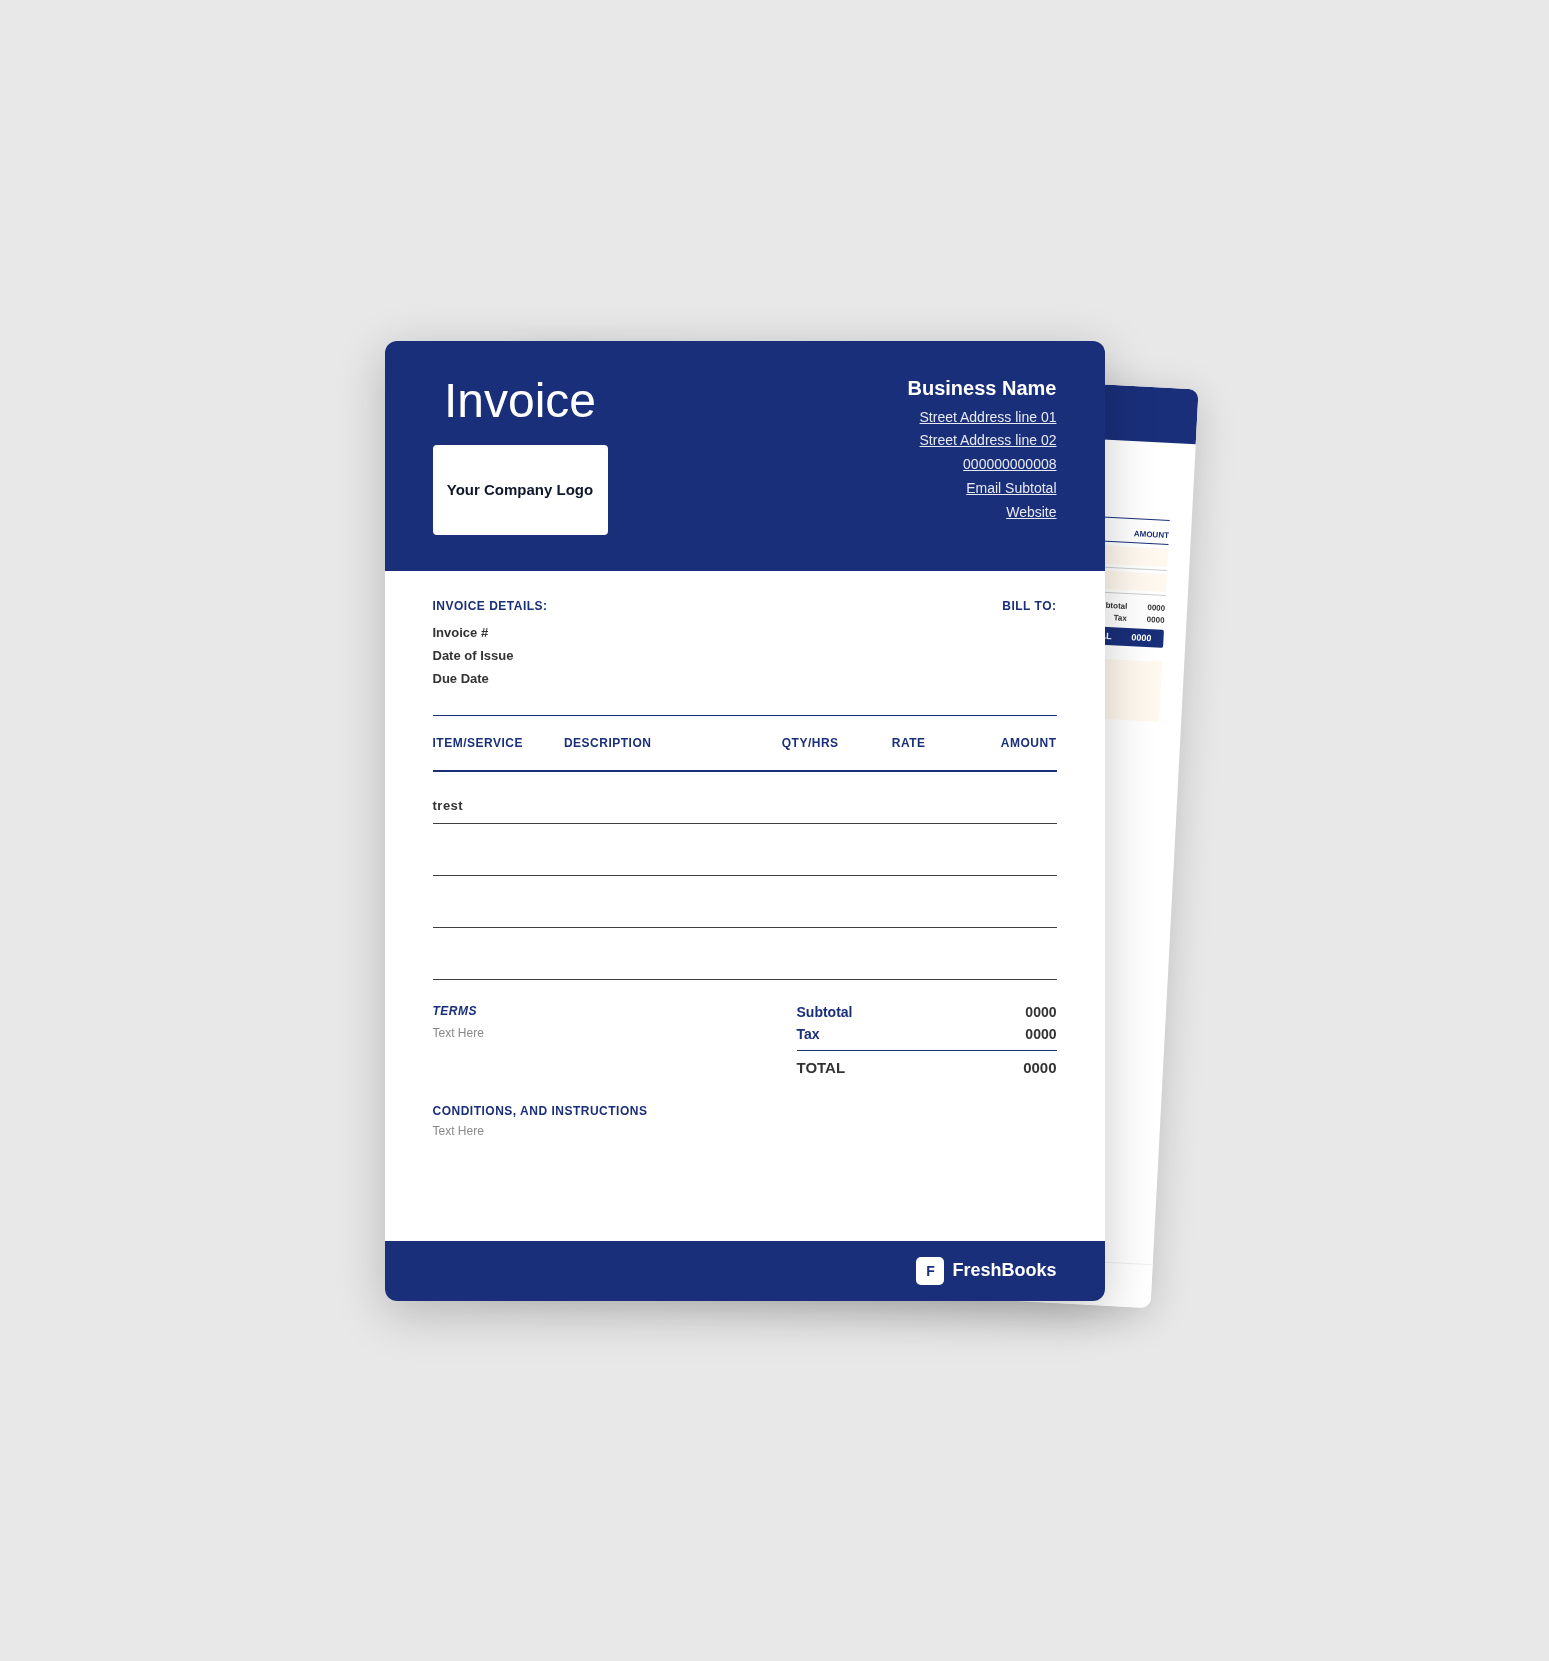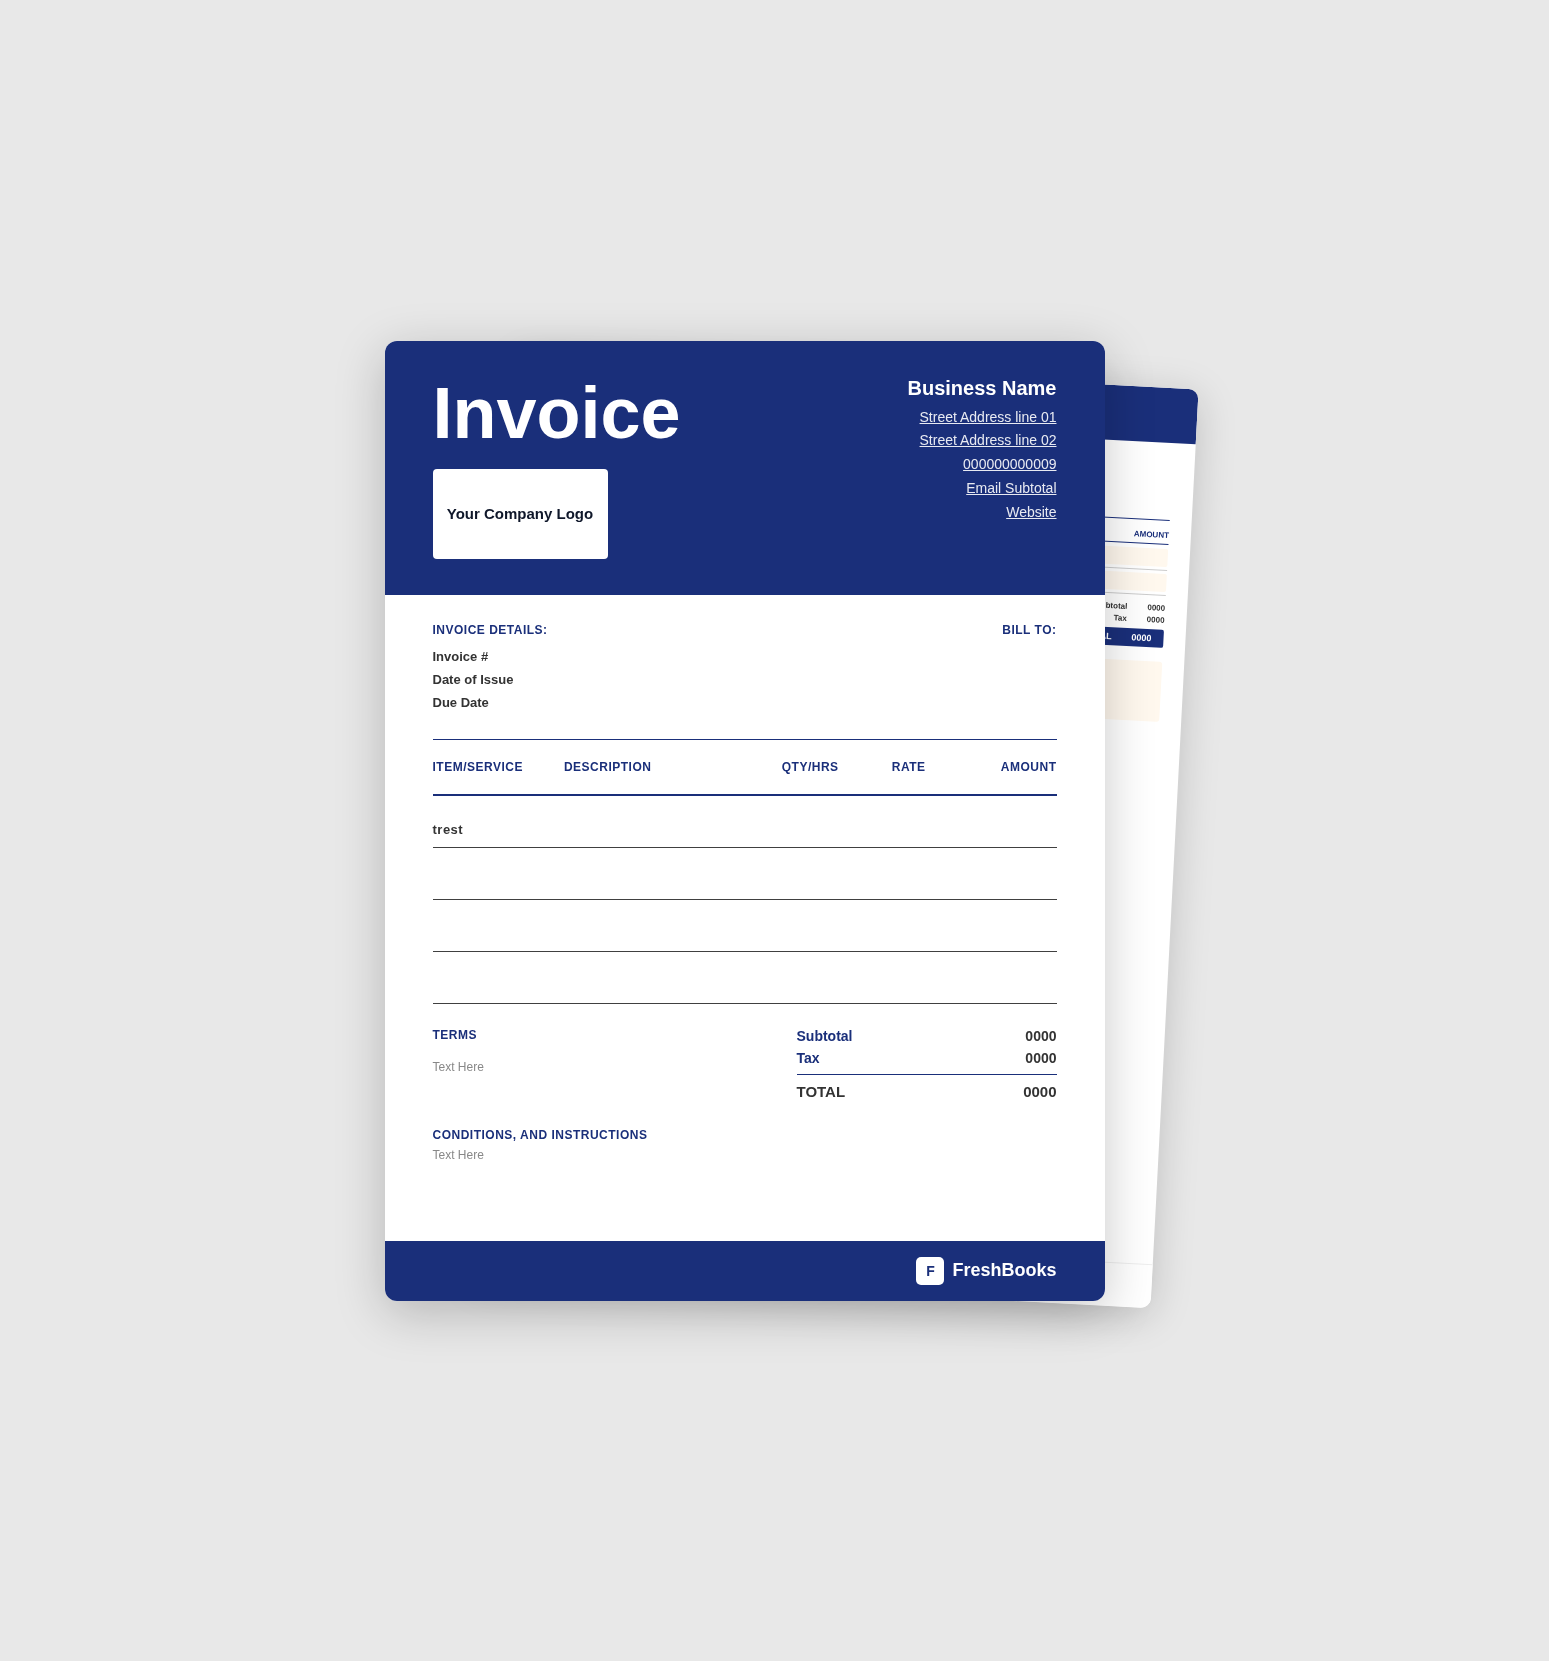--- a/index.html
+++ b/index.html
@@ -171,25 +171,26 @@
     .invoice-header {
       background: #1a2f7a;
       padding: 36px 48px 36px 48px;
       display: flex;
       justify-content: space-between;
       align-items: flex-start;
       min-height: 220px;
     }
 
     .invoice-title {
-      font-size: 72px;
-      font-weight: 700;
+      font-size: 48px;
+      font-weight: 400;
       color: #fff;
       line-height: 1;
       margin-bottom: 20px;
+      text-align: center;
     }
 
     .logo-box {
       background: #fff;
       width: 175px;
       height: 90px;
       display: flex;
       align-items: center;
       justify-content: center;
       border-radius: 4px;
@@ -297,21 +298,22 @@
       align-items: flex-start;
       margin-top: 24px;
     }
 
     .terms-section {}
     .terms-title {
       font-size: 12px;
       font-weight: 700;
       color: #1a2f7a;
       letter-spacing: 0.5px;
-      margin-bottom: 18px;
+      margin-bottom: 8px;
+      font-style: italic;
     }
 
     .terms-text {
       font-size: 12px;
       color: #888;
     }
 
     .totals-section {
       min-width: 260px;
     }
@@ -461,21 +463,21 @@
       <div>
         <div class="invoice-title">Invoice</div>
         <div class="logo-box">
           <span class="logo-text">Your Company Logo</span>
         </div>
       </div>
       <div class="business-info">
         <div class="business-name">Business Name</div>
         <div class="business-detail">Street Address line 01</div>
         <div class="business-detail">Street Address line 02</div>
-        <div class="business-detail">000000000009</div>
+        <div class="business-detail">000000000008</div>
         <div class="business-detail">Email Subtotal</div>
         <div class="business-detail">Website</div>
       </div>
     </div>
 
     <div class="invoice-body">
       <div class="details-row">
         <div class="invoice-details-section">
           <div class="invoice-details-title">INVOICE DETAILS:</div>
           <div class="detail-line">Invoice #</div>

